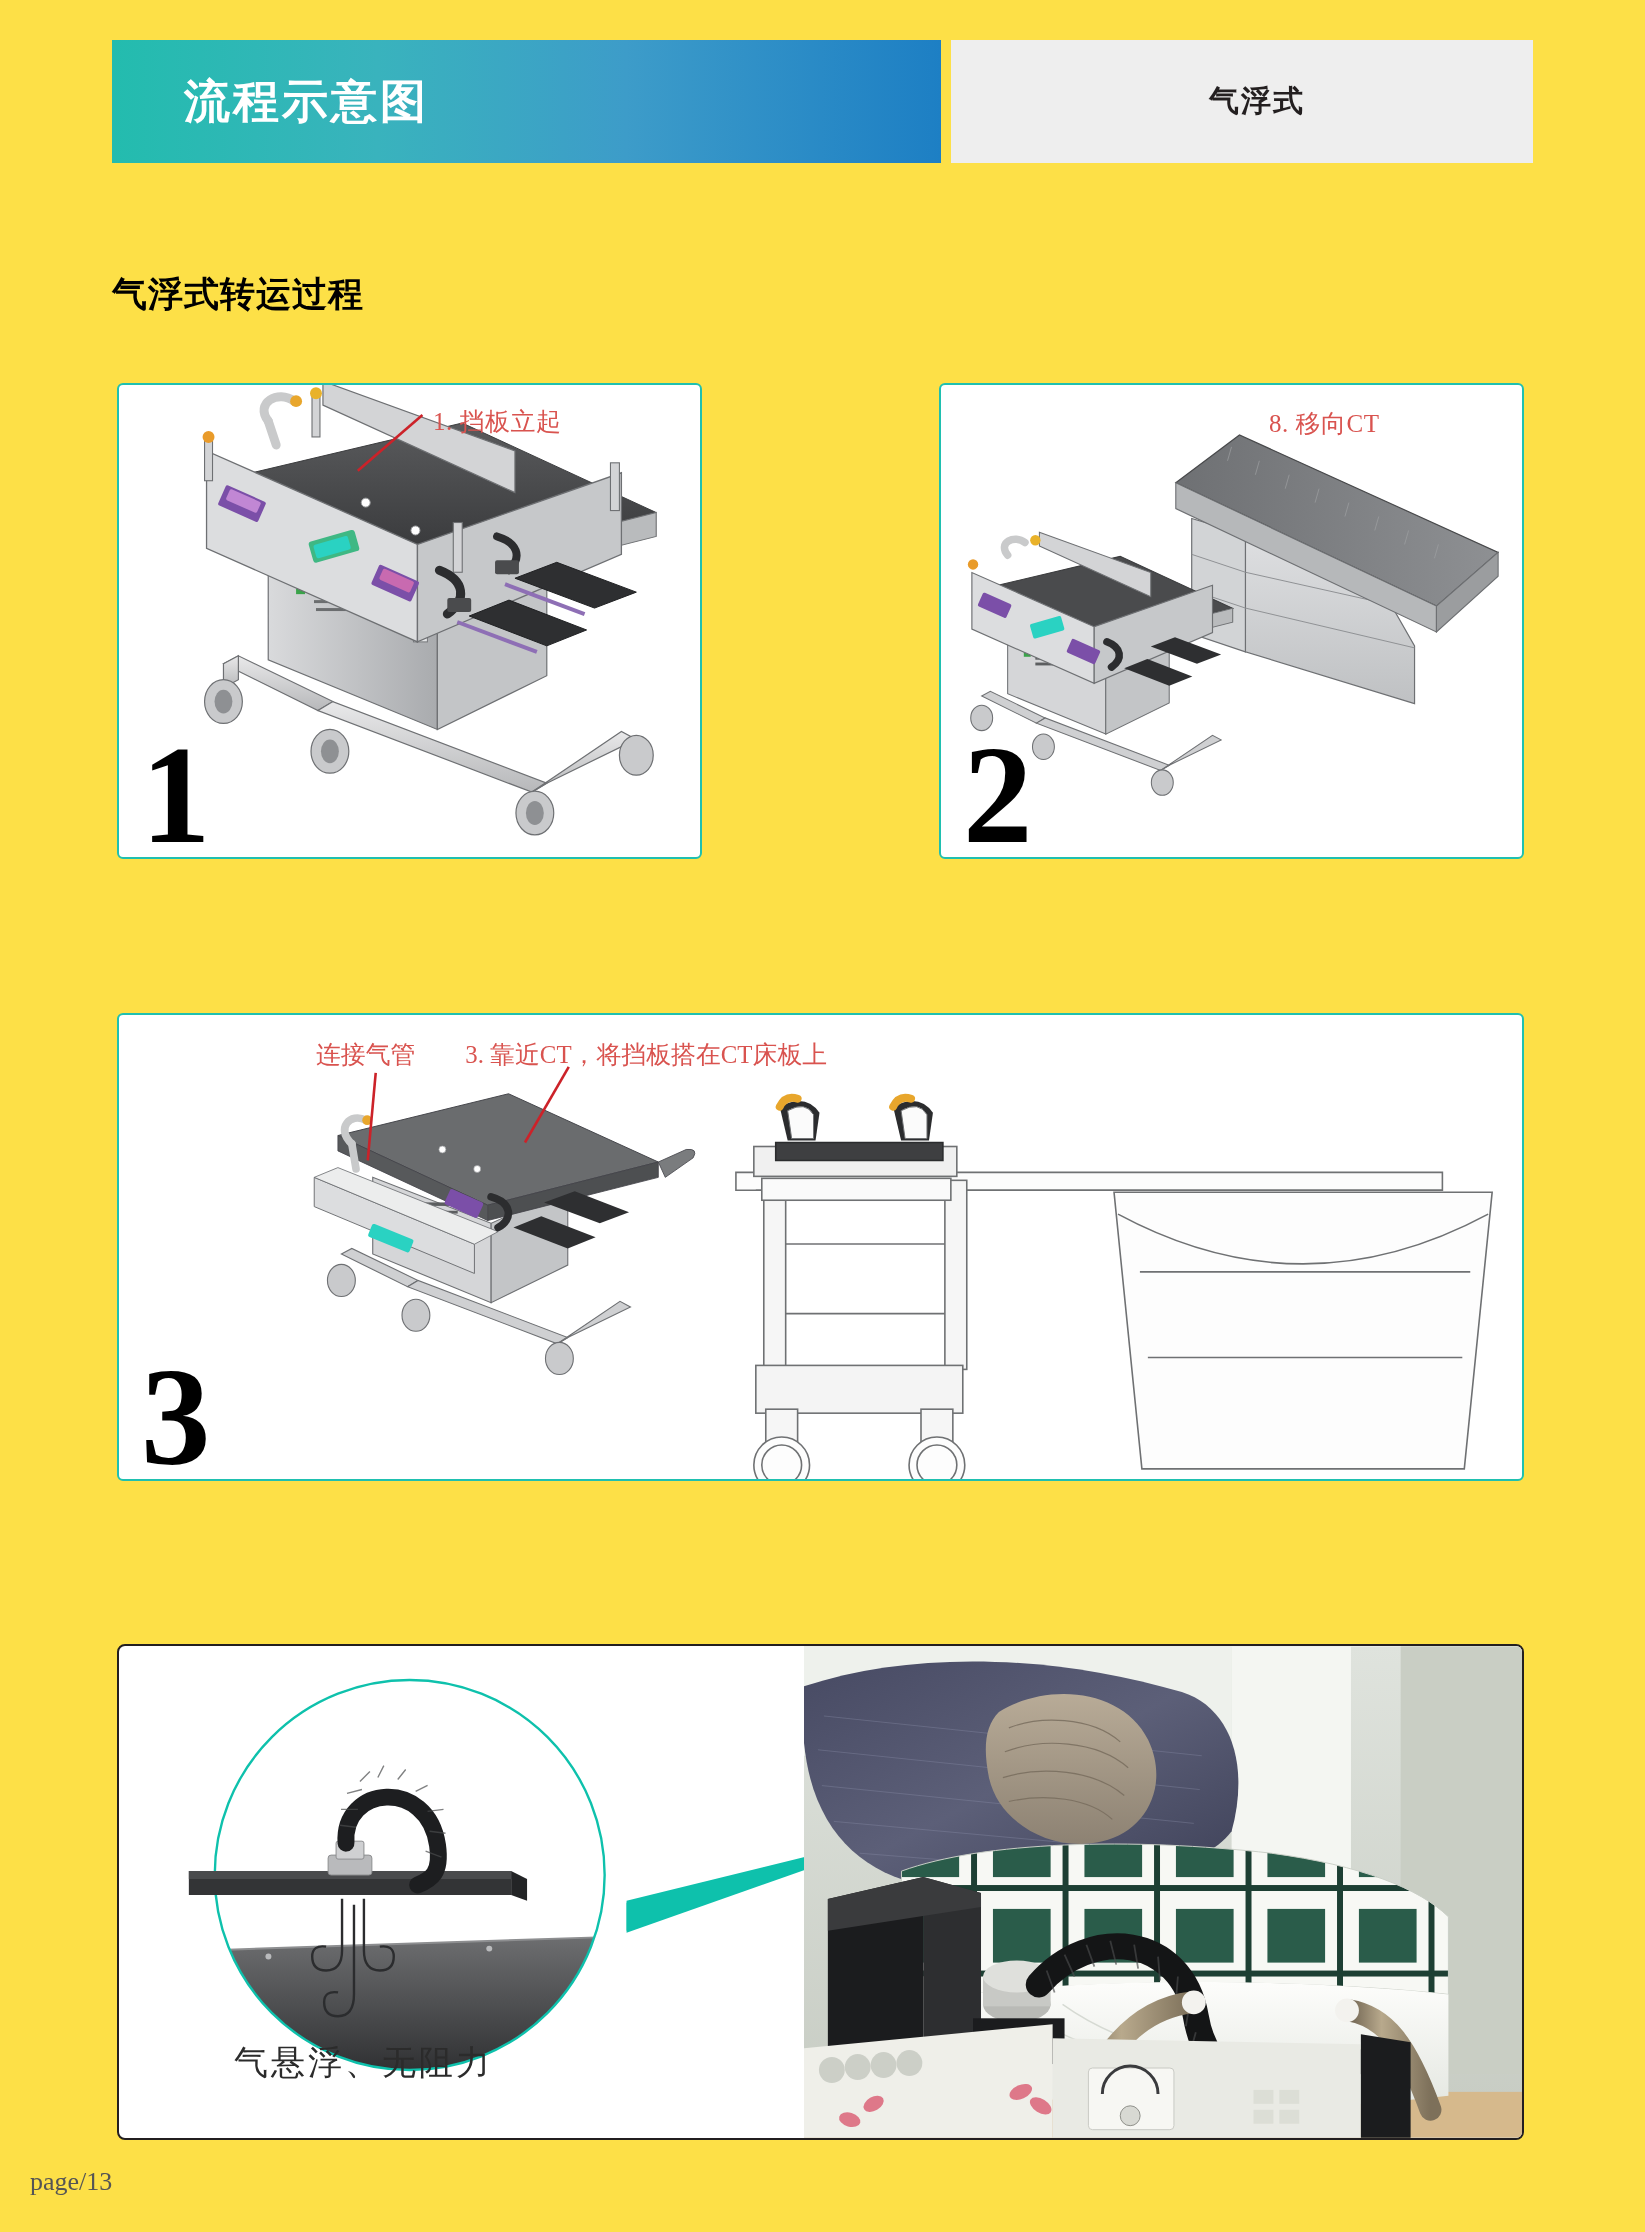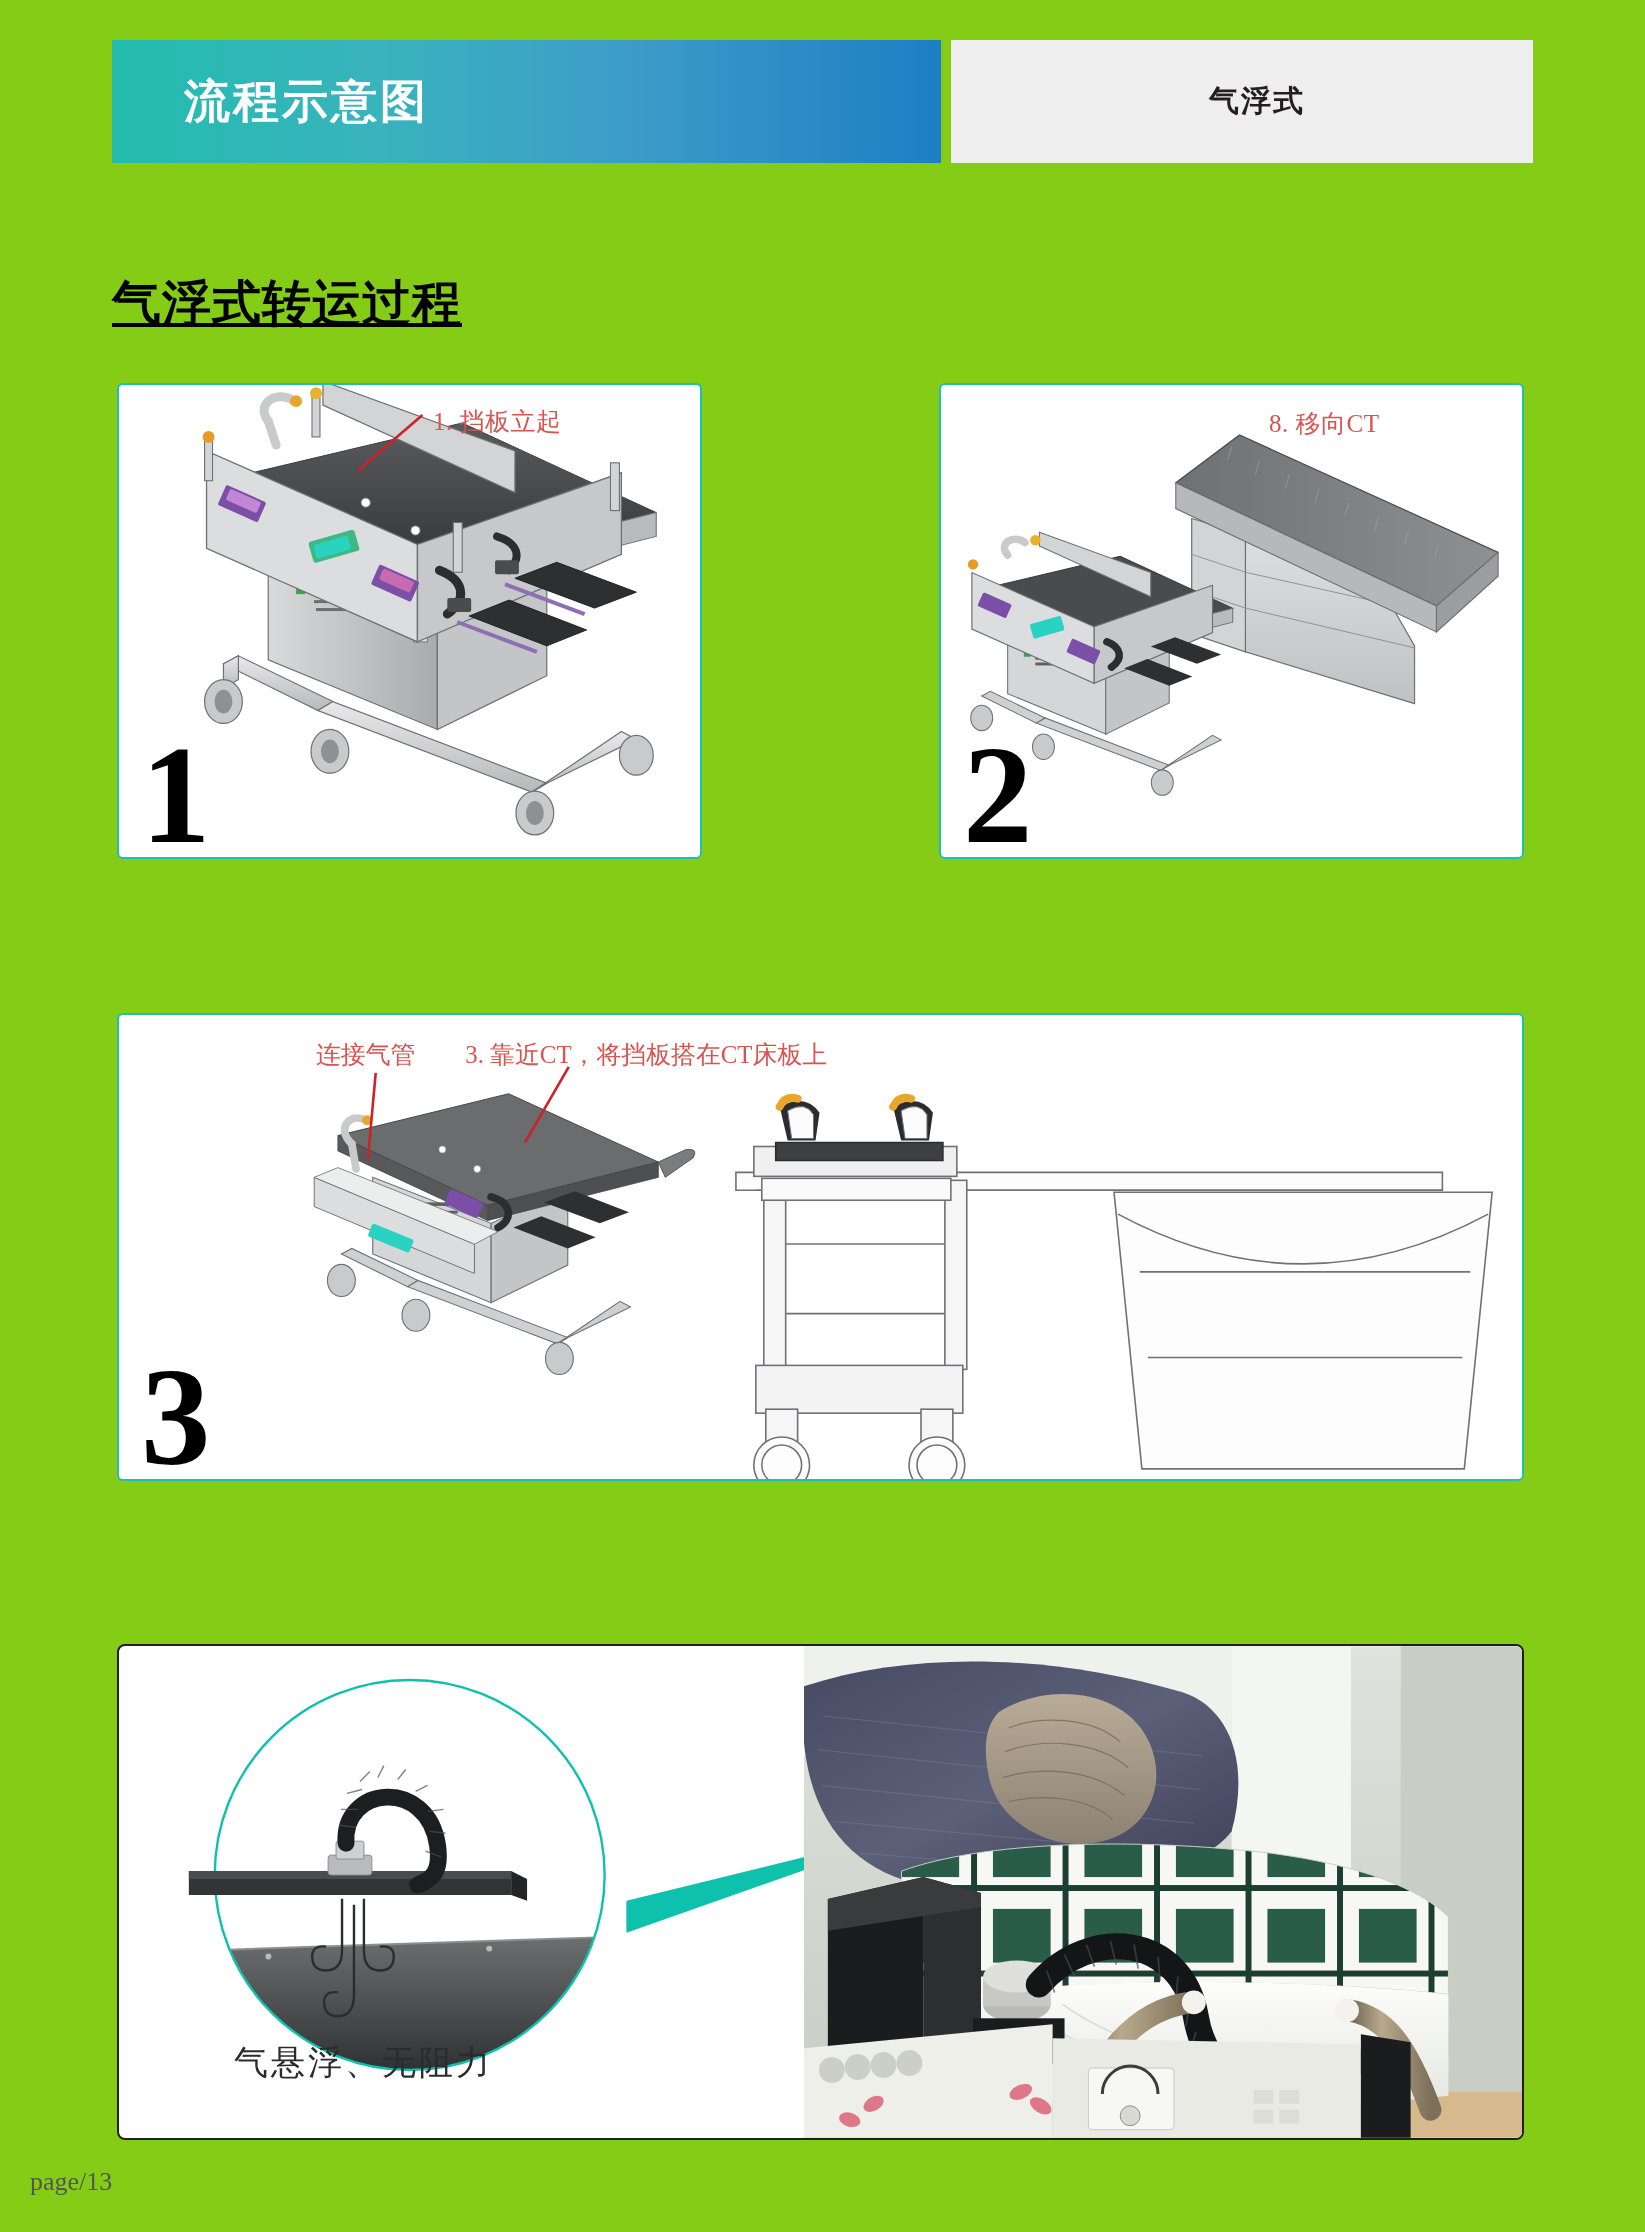--- a/index.html
+++ b/index.html
@@ -2,21 +2,21 @@
 <html><head>
 <meta charset="utf-8">
 <style>
   * { box-sizing: border-box; margin: 0; padding: 0; }
   html, body {
     width: 1646px; height: 2233px;
     background: #ffffff;
     font-family: "Liberation Sans", sans-serif;
     overflow: hidden;
   }
-  .page { position: relative; width: 1646px; height: 2233px; background: #84cc16; }
+  .page { position: relative; width: 1646px; height: 2233px; background: #fde047; }
 
   
   .header { position: absolute; left: 0; top: 40px; width: 1646px; height: 127px; }
   .header-bar {
     position: absolute; left: 112px; top: 0; width: 829px; height: 123px;
     background: linear-gradient(90deg, #23bcae 0%, #39b3bd 32%, #3d9cc9 62%, #1d7fc4 100%);
     display: flex; align-items: center;
   }
   .header-title {
     color: #ffffff; font-size: 46px; font-weight: bold;
@@ -24,23 +24,22 @@
   }
   .header-right {
     position: absolute; left: 951px; top: 0; width: 582px; height: 123px;
     background: #eeeeee; display: flex; align-items: center; justify-content: center;
   }
   .header-right-label { color: #231f20; font-size: 30px; font-weight: bold; letter-spacing: 2px; margin-left: 30px; }
 
   
   .section-title {
     position: absolute; left: 112px; top: 271px;
-    font-size: 49px; font-weight: bold; color: #000;
+    font-size: 35px; font-weight: bold; color: #000;
     letter-spacing: 1px;
-    text-decoration: underline;
   }
 
   
   .panel {
     position: absolute; background: #fff;
     border: 2.2px solid #1fc0b0; border-radius: 6px;
   }
   .panel.dark { border: 2.2px solid #231f20; border-radius: 8px; overflow: hidden; }
 
   #panel1 { left: 117px; top: 383px; width: 585px; height: 476px; }

